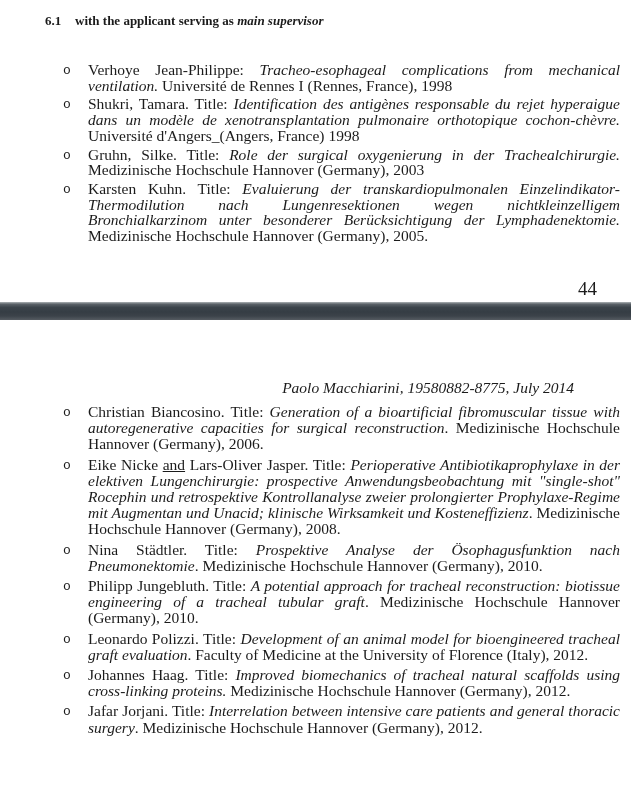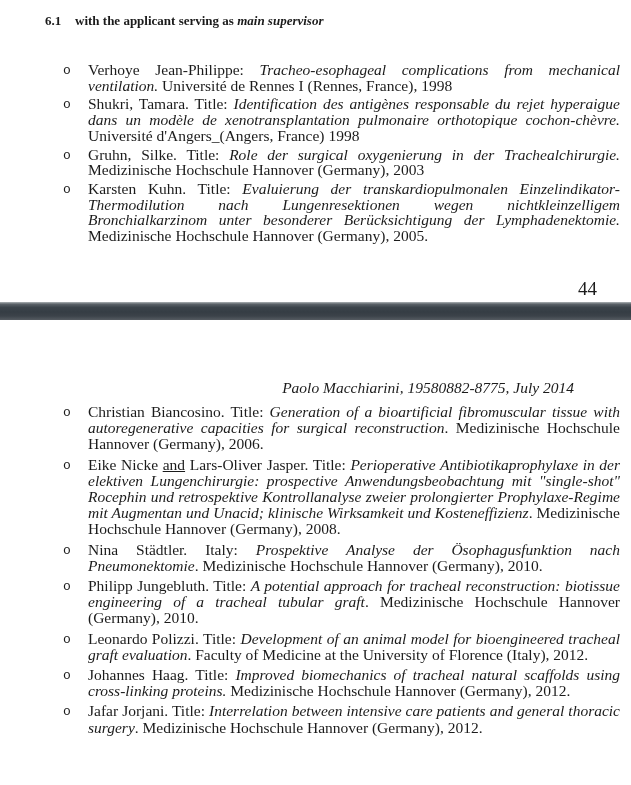--- a/index.html
+++ b/index.html
@@ -135,21 +135,21 @@
     <div class="entry">
       <span class="bullet">o</span>
       <div class="entry-text"><span>Christian Biancosino. Title: </span><span class="it">Generation of a bioartificial fibromuscular tissue with autoregenerative capacities for surgical reconstruction</span><span>. Medizinische Hochschule Hannover (Germany), 2006.</span></div>
     </div>
     <div class="entry">
       <span class="bullet">o</span>
       <div class="entry-text"><span>Eike Nicke </span><span class="un">and</span><span> Lars-Oliver Jasper. Title: </span><span class="it">Perioperative Antibiotikaprophylaxe in der elektiven Lungenchirurgie: prospective Anwendungsbeobachtung mit "single-shot" Rocephin und retrospektive Kontrollanalyse zweier prolongierter Prophylaxe-Regime mit Augmentan und Unacid; klinische Wirksamkeit und Kosteneffizienz</span><span>. Medizinische Hochschule Hannover (Germany), 2008.</span></div>
     </div>
     <div class="entry">
       <span class="bullet">o</span>
-      <div class="entry-text"><span>Nina Städtler. Italy: </span><span class="it">Prospektive Analyse der Ösophagusfunktion nach Pneumonektomie</span><span>. Medizinische Hochschule Hannover (Germany), 2010.</span></div>
+      <div class="entry-text"><span>Nina Städtler. Title: </span><span class="it">Prospektive Analyse der Ösophagusfunktion nach Pneumonektomie</span><span>. Medizinische Hochschule Hannover (Germany), 2010.</span></div>
     </div>
     <div class="entry">
       <span class="bullet">o</span>
       <div class="entry-text"><span>Philipp Jungebluth. Title: </span><span class="it">A potential approach for tracheal reconstruction: biotissue engineering of a tracheal tubular graft</span><span>. Medizinische Hochschule Hannover (Germany), 2010.</span></div>
     </div>
     <div class="entry">
       <span class="bullet">o</span>
       <div class="entry-text"><span>Leonardo Polizzi. Title: </span><span class="it">Development of an animal model for bioengineered tracheal graft evaluation</span><span>. Faculty of Medicine at the University of Florence (Italy), 2012.</span></div>
     </div>
     <div class="entry">

